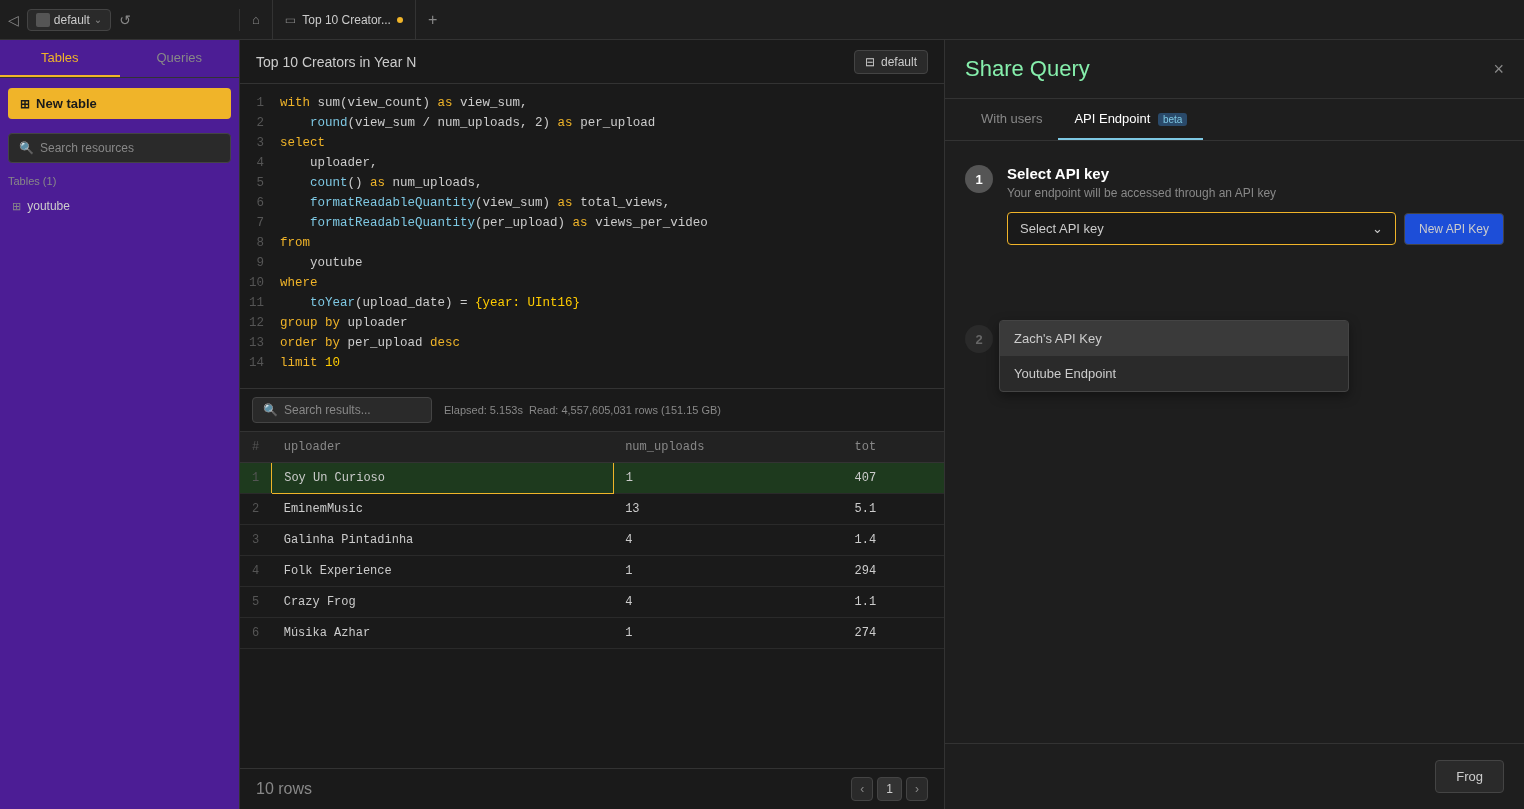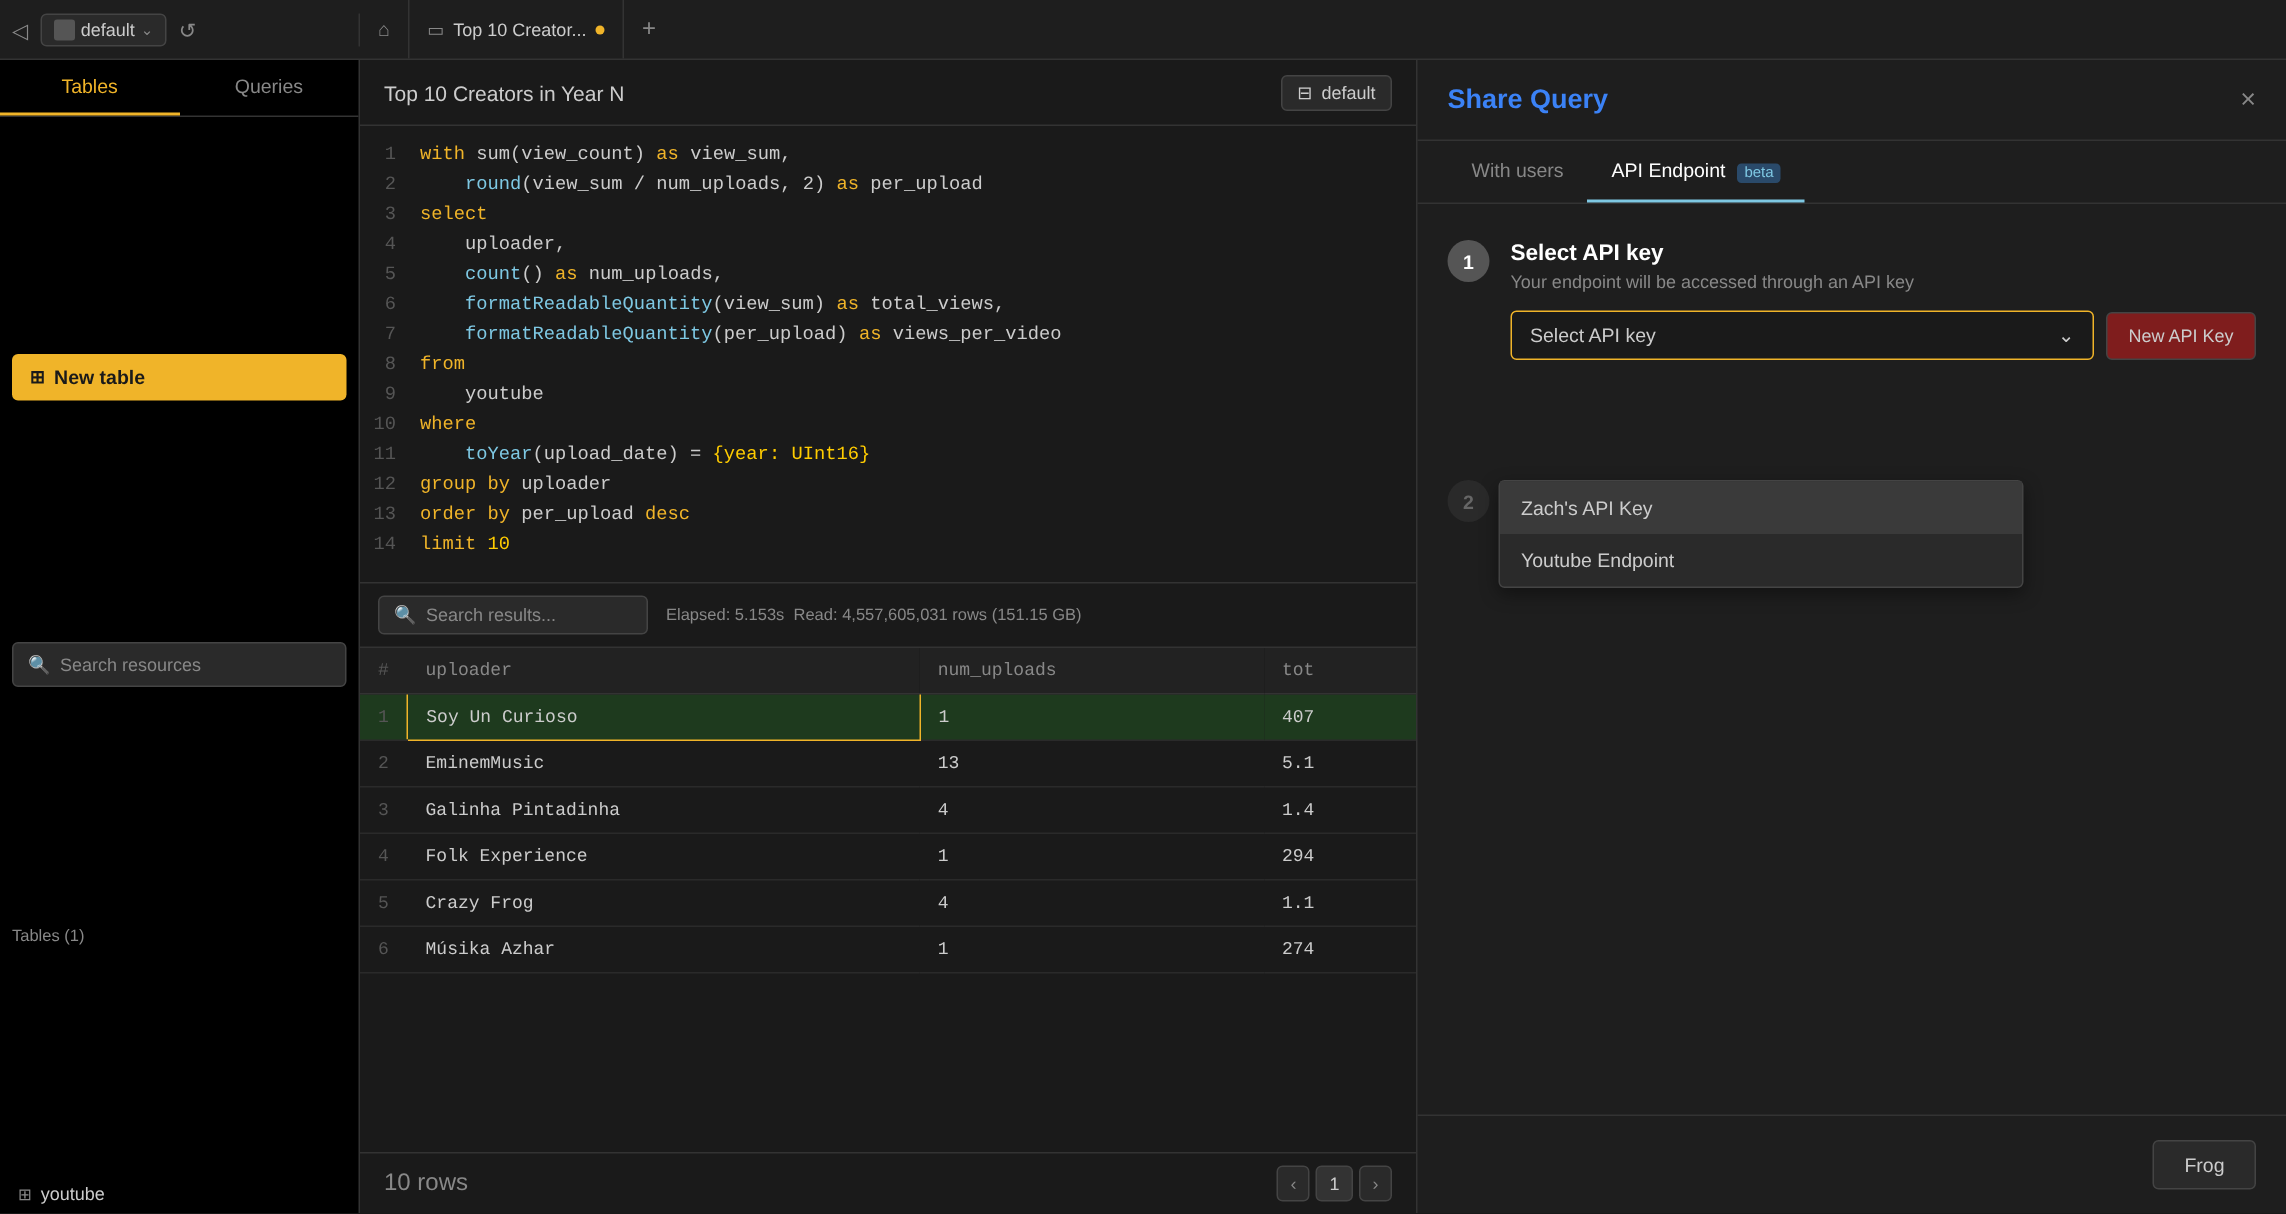--- a/index.html
+++ b/index.html
@@ -113,26 +113,25 @@
     
     .main-content {
       display: flex;
       flex: 1;
       overflow: hidden;
     }
 
     
     .sidebar {
       width: 240px;
-      background: #000000;
+      background: #4c1d95;
       border-right: 1px solid #333;
       display: flex;
       flex-direction: column;
       flex-shrink: 0;
-      justify-content: space-between;
     }
     .sidebar-tabs {
       display: flex;
       border-bottom: 1px solid #333;
     }
     .sidebar-tab {
       flex: 1;
       text-align: center;
       padding: 10px 0;
       cursor: pointer;
@@ -367,23 +366,23 @@
       position: relative;
     }
     .share-panel-header {
       display: flex;
       align-items: center;
       justify-content: space-between;
       padding: 16px 20px;
       border-bottom: 1px solid #333;
     }
     .share-panel-title {
-      font-size: 18px;
-      color: #3b82f6;
-      font-weight: 700;
+      font-size: 22px;
+      color: #86efac;
+      font-weight: 400;
     }
     .close-btn {
       background: none;
       border: none;
       color: #888;
       font-size: 18px;
       cursor: pointer;
     }
     .share-tabs {
       display: flex;
@@ -468,21 +467,21 @@
       color: #ccc;
       font-size: 13px;
       appearance: none;
       cursor: pointer;
       display: flex;
       align-items: center;
       justify-content: space-between;
       position: relative;
     }
     .new-api-key-btn {
-      background: #7f1d1d;
+      background: #1d4ed8;
       border: 1px solid #444;
       border-radius: 4px;
       color: #ccc;
       padding: 8px 14px;
       cursor: pointer;
       font-size: 12px;
       white-space: nowrap;
     }
 
     

